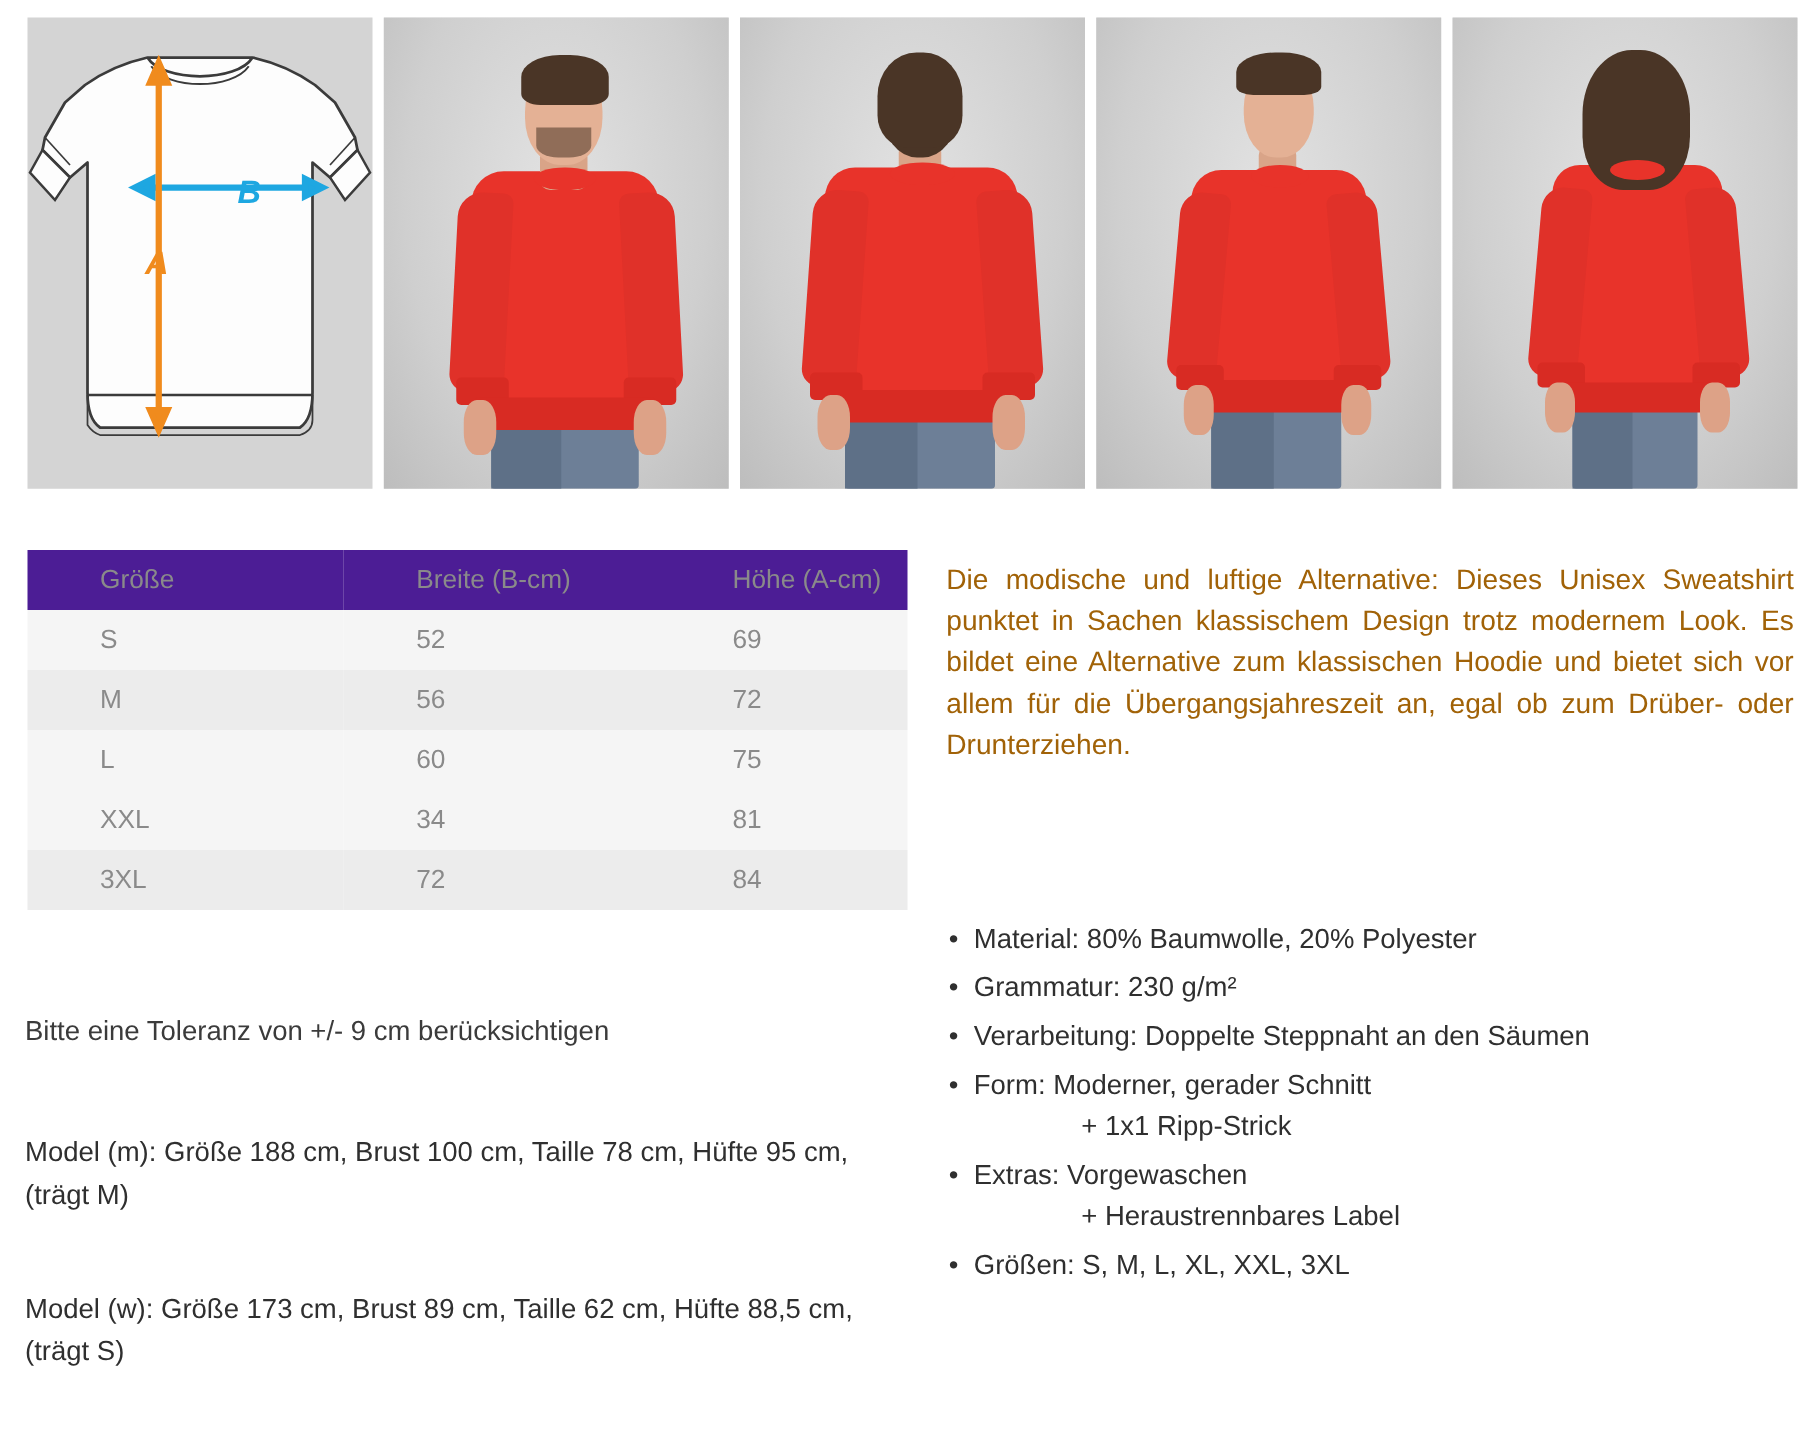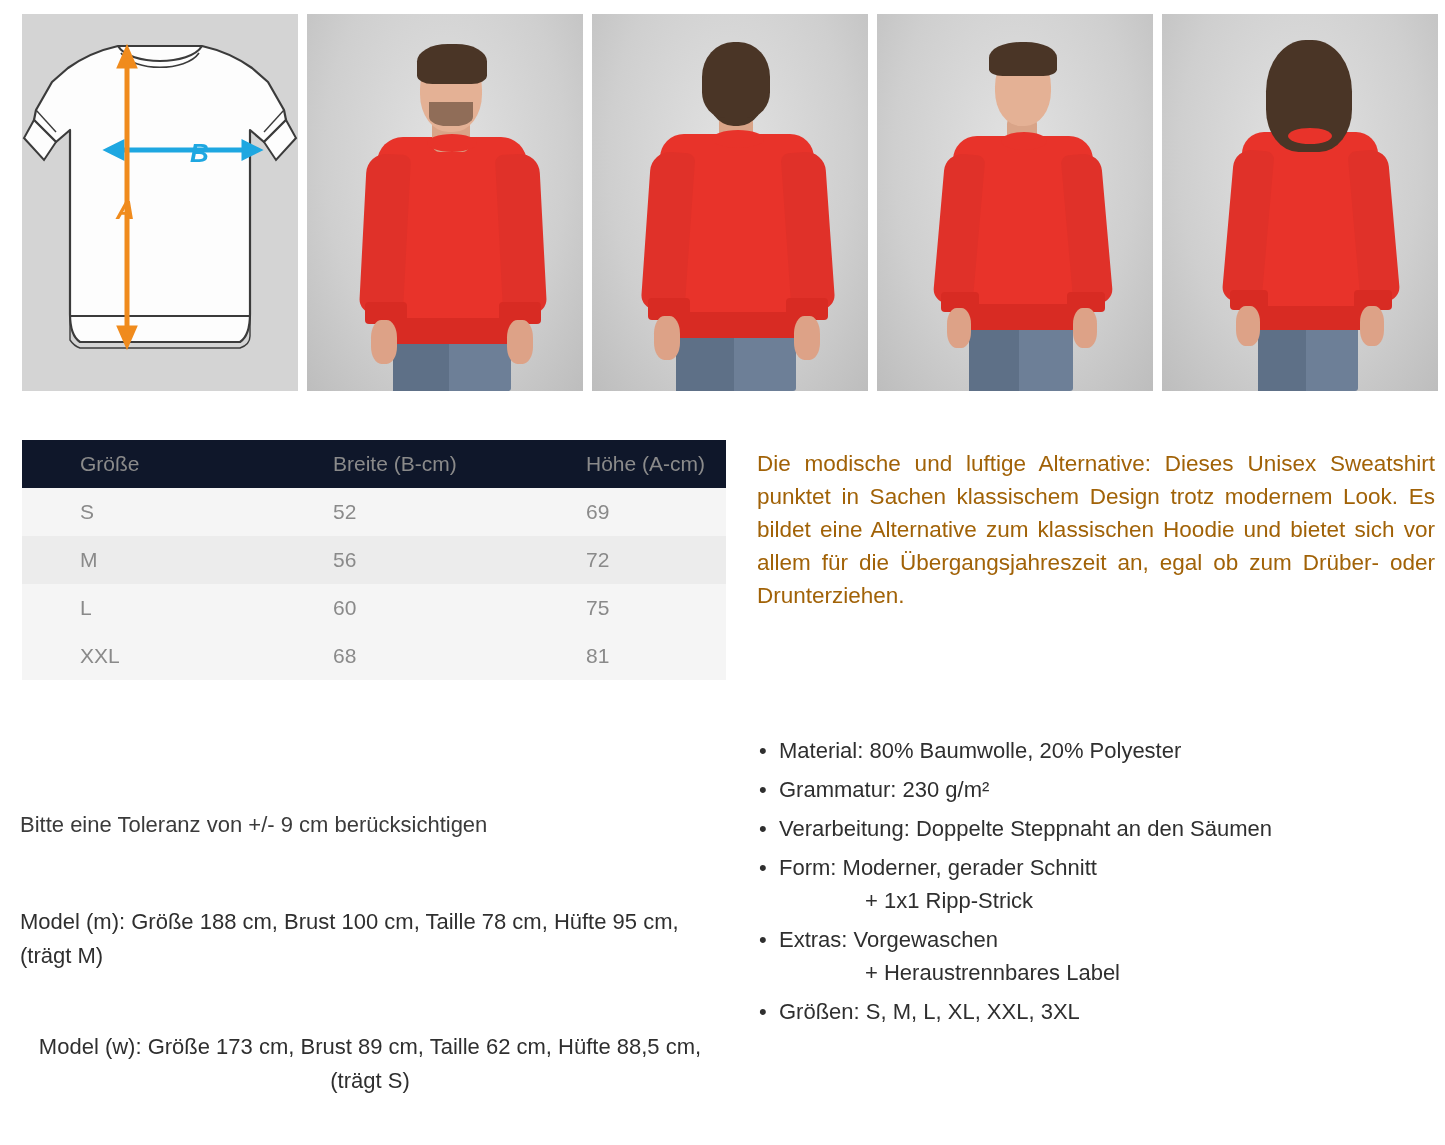--- a/index.html
+++ b/index.html
@@ -100,41 +100,41 @@
   .size-table th, .size-table td {
     text-align: left;
     padding: 12px 0 12px 58px;
     font-weight: normal;
   }
   .size-table th { color: #8a8a8a; }
   .size-table th:first-child, .size-table td:first-child { width: 195px; }
   .size-table th:nth-child(2), .size-table td:nth-child(2) { width: 195px; }
   .size-table tr.r-even { background: #ececec; }
   .size-table tr.r-odd { background: #f5f5f5; }
-  .size-table tr.head-row { background: #0f172a; }
+  .size-table tr.head-row { background: #4c1d95; }
 
   .tolerance {
     position: absolute;
     left: 20px;
     top: 812px;
     font-size: 22px;
     color: #3b3b3b;
   }
 
   .model-block {
     position: absolute;
     left: 20px;
     width: 700px;
     font-size: 22px;
     line-height: 1.55;
     color: #2f2f2f;
   }
   .model-block b { font-weight: normal; }
   #model-m { top: 905px; }
-  #model-w { top: 1030px; text-align: center; }
+  #model-w { top: 1030px; }
 
   
   .desc {
     position: absolute;
     left: 757px;
     top: 447px;
     width: 678px;
     font-size: 22.5px;
     line-height: 1.47;
     color: #a16207;
@@ -319,22 +319,27 @@
       <td>56</td>
       <td>72</td>
     </tr>
     <tr class="r-odd">
       <td>L</td>
       <td>60</td>
       <td>75</td>
     </tr>
     <tr class="r-odd">
       <td>XXL</td>
-      <td>68</td>
+      <td>34</td>
       <td>81</td>
+    </tr>
+    <tr class="r-even">
+      <td>3XL</td>
+      <td>72</td>
+      <td>84</td>
     </tr>
   </tbody>
 </table>
 
 <div class="tolerance">Bitte eine Toleranz von +/- 9 cm berücksichtigen</div>
 
 <div class="model-block" id="model-m">
   <b>Model (m):</b><span> Größe 188 cm, Brust 100 cm, Taille 78 cm, Hüfte 95 cm, (trägt M)</span>
 </div>
 

